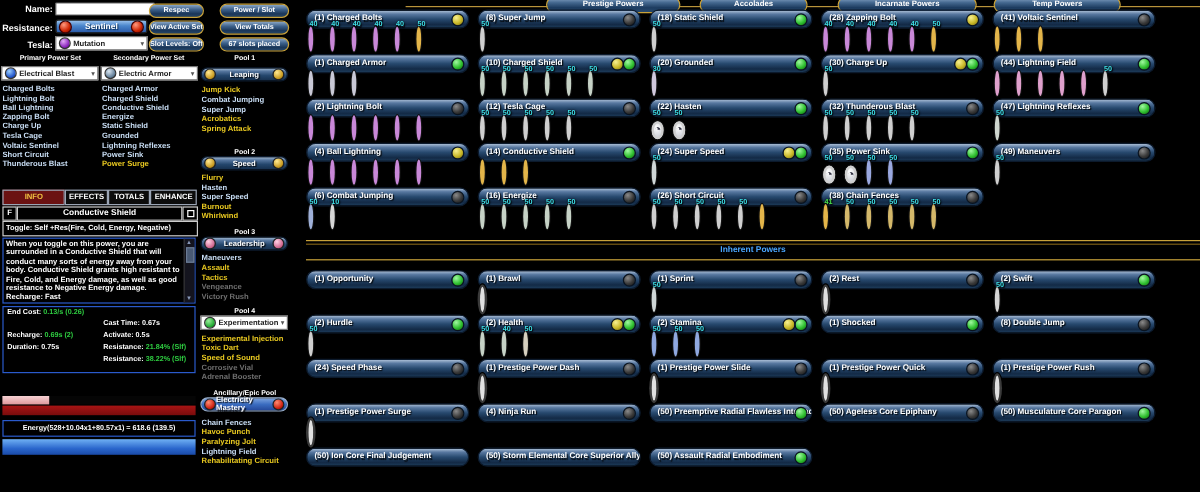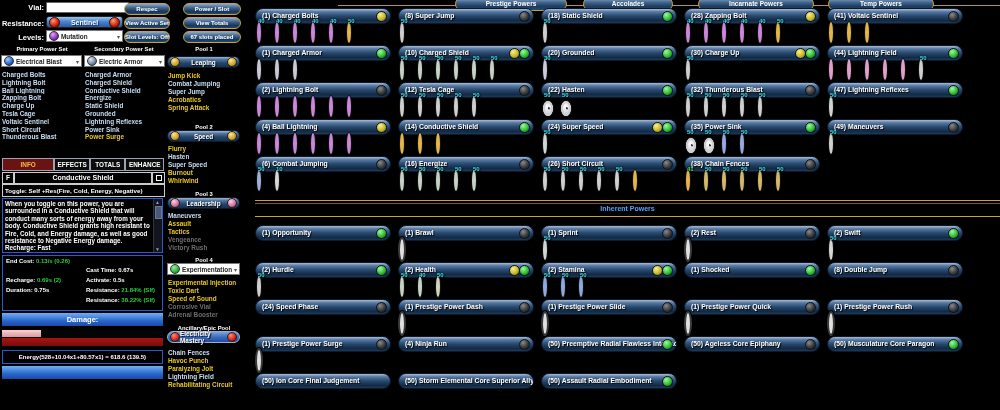--- a/index.html
+++ b/index.html
@@ -124,29 +124,29 @@
 </head>
 <body>
 
 <div id="screen">
   <div id="topline"></div>
   <div class="topbtn" style="left:455px;width:110px">Prestige Powers</div>
   <div class="topbtn" style="left:583px;width:88px">Accolades</div>
   <div class="topbtn" style="left:698px;width:114px">Incarnate Powers</div>
   <div class="topbtn" style="left:828px;width:104px">Temp Powers</div>
 
-  <div class="flabel" style="left:0;top:3px">Vial:</div>
+  <div class="flabel" style="left:0;top:3px">Name:</div>
   <input id="name-input" value="" style="">
   <div class="flabel" style="left:0;top:19px">Resistance:</div>
   <div class="atpill">
     <span class="redorb"></span>
     <span class="atname">Sentinel</span>
     <span class="redorb"></span>
   </div>
-  <div class="flabel" style="left:0;top:33px">Levels:</div>
+  <div class="flabel" style="left:0;top:33px">Tesla:</div>
   <div class="wdrop" style="left:46px;top:30px;width:77px;height:12px">
     <span class="orb orb-purple"></span>
     <span class="lbl">Mutation</span>
     <span class="chev">▾</span>
   </div>
   <div class="formbtn" style="left:124px;top:3px;width:44px">Respec</div>
   <div class="formbtn" style="left:183px;top:3px;width:56px">Power / Slot</div>
   <div class="formbtn" style="left:124px;top:17px;width:44px">View Active Sets</div>
   <div class="formbtn" style="left:183px;top:17px;width:56px">View Totals</div>
   <div class="formbtn" style="left:124px;top:31px;width:44px">Slot Levels: Off</div>
@@ -207,21 +207,20 @@
     </div>
   </div>
   <div class="statbox"></div>
   <div class="stat" style="left:6px;top:258px"><span class="sw">End Cost:</span> <span class="sv">0.13/s (0.26)</span></div>
   <div class="stat" style="left:86px;top:267px"><span class="sw">Cast Time:</span> <span class="sw">0.67s</span></div>
   <div class="stat" style="left:6px;top:277px"><span class="sw">Recharge:</span> <span class="sv">0.69s (2)</span></div>
   <div class="stat" style="left:86px;top:277px"><span class="sw">Activate:</span> <span class="sw">0.5s</span></div>
   <div class="stat" style="left:6px;top:287px"><span class="sw">Duration:</span> <span class="sw">0.75s</span></div>
   <div class="stat" style="left:86px;top:287px"><span class="sw">Resistance:</span> <span class="sv">21.84% (Slf)</span></div>
   <div class="stat" style="left:86px;top:297px"><span class="sw">Resistance:</span> <span class="sv">38.22% (Slf)</span></div>
-  <div class="dmghdr">Damage:</div>
   <div class="dbar1">
       <div class="fill" id="dmgfill" style="width: 24%;"></div>
     </div>
   <div class="dbar2"></div>
   <div class="formula">Energy(528+10.04x1+80.57x1) = 618.6 (139.5)</div>
   <div class="bluebar"></div>
 
   <div class="goldline" style="left:255px;top:200px;width:745px"></div>
   <div class="goldline dim" style="left:255px;top:203px;width:745px"></div>
   <div id="inh-title">Inherent Powers</div>

